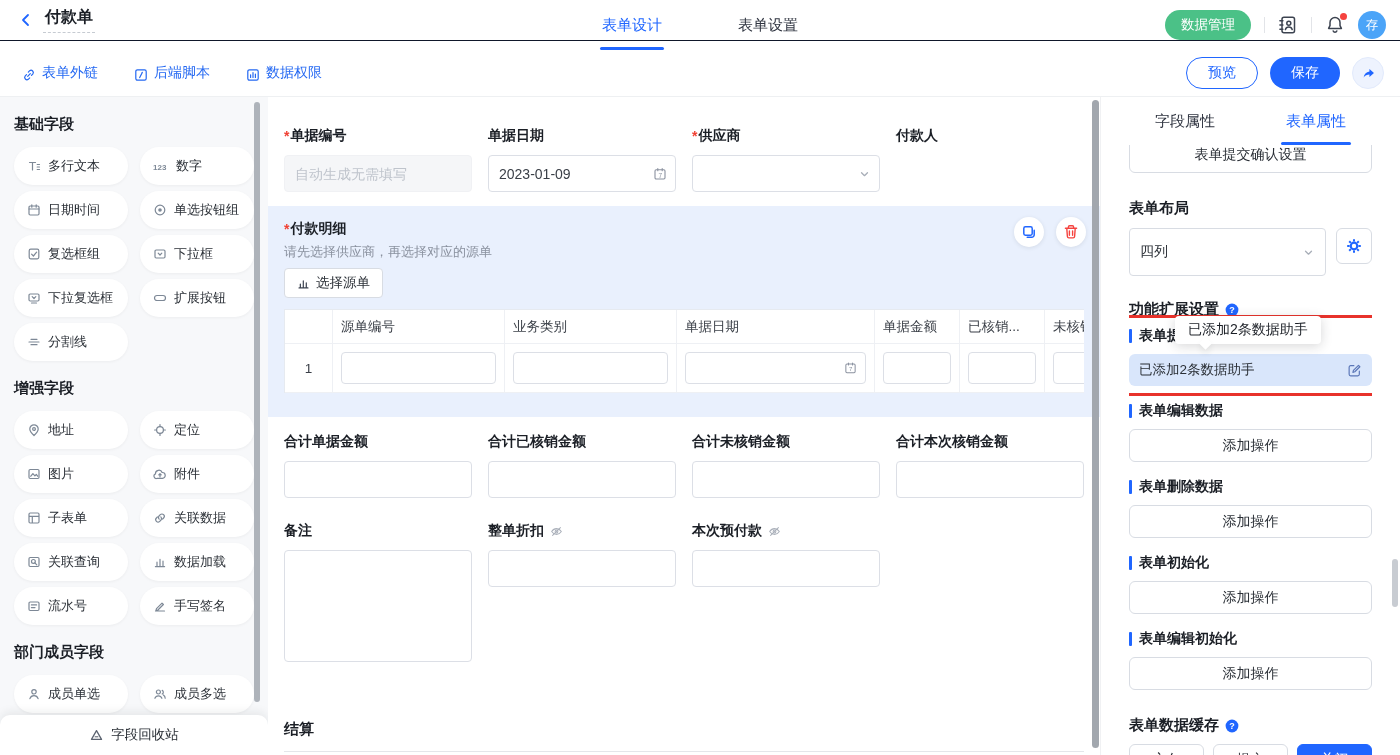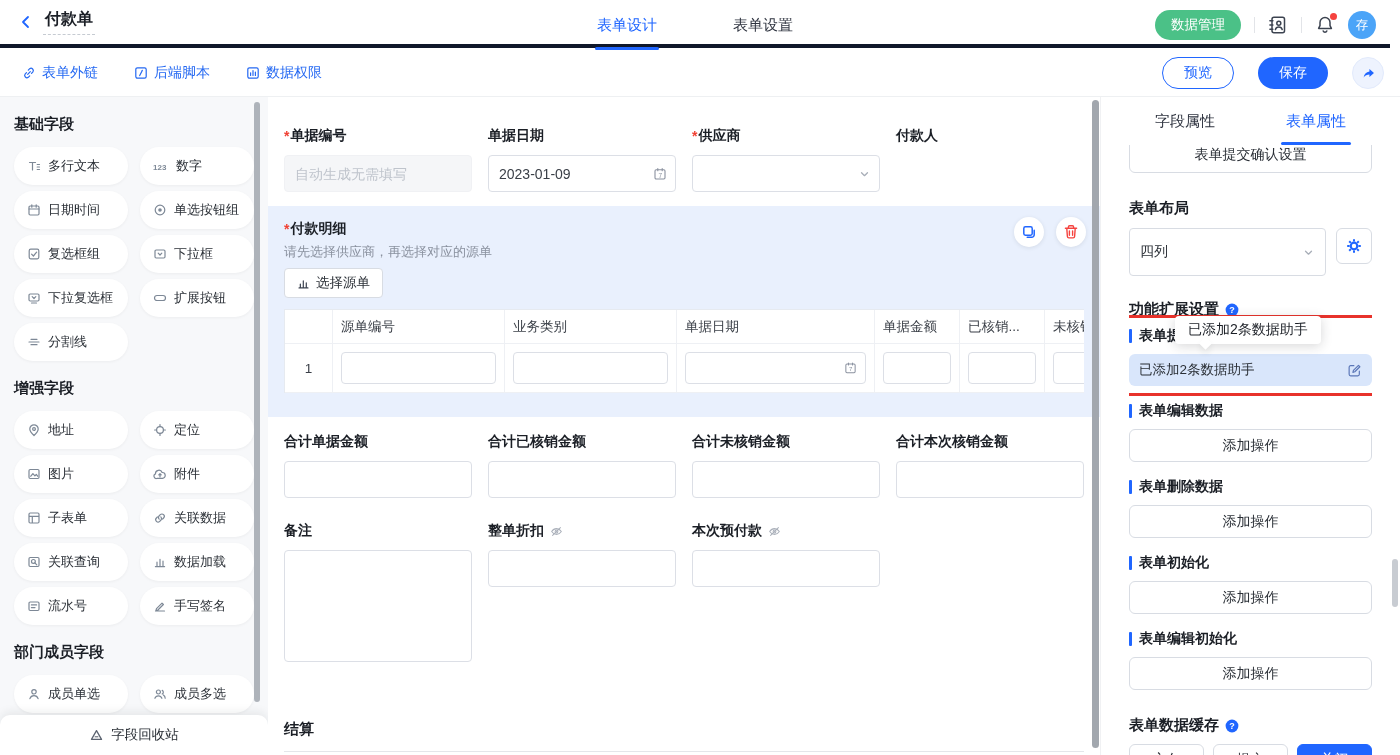--- a/index.html
+++ b/index.html
@@ -3,39 +3,39 @@
 <meta charset="utf-8">
 <style>
 *{box-sizing:border-box;margin:0;padding:0}
 body{font-family:"Liberation Sans","DejaVu Sans",sans-serif;background:#fff}
 .app{position:relative;width:1400px;height:755px;background:#fff;overflow:hidden;color:#1b1f26}
 svg{display:block}
 button{font-family:inherit;cursor:pointer}
 input,textarea{font-family:inherit}
 
 
-.header{position:absolute;top:0;left:0;right:10px;height:48px;background:#fff;border-bottom:4px solid #0f172a;display:flex;align-items:center;z-index:20}
+.header{position:absolute;top:0;left:0;right:0;height:41px;background:#fff;border-bottom:1px solid #0f172a;display:flex;align-items:center;z-index:20}
 .back{margin-left:18px;cursor:pointer;display:flex}
 .title{margin-left:9px;font-size:16px;font-weight:700;color:#1b1f26;border-bottom:1px dashed #c6cbd2;padding:0 2px 4px}
 .htabs{position:absolute;left:50%;transform:translateX(-50%);top:0;height:50px;display:flex;gap:72px}
 .htab{display:flex;align-items:center;font-size:15px;color:#2f3440;cursor:pointer;position:relative;height:50px;padding:0 2px}
 .htab.active{color:#2066ff}
 .htab.active::after{content:"";position:absolute;left:0;right:0;bottom:0;height:3px;background:#2066ff;border-radius:1.5px}
 .hright{position:absolute;right:14px;top:0;height:50px;display:flex;align-items:center;gap:13px}
 .pill-green{height:30px;padding:0 16px;border-radius:15px;background:#4bc187;color:#fff;font-size:13.5px;display:flex;align-items:center;cursor:pointer}
 .vdiv{width:1px;height:16px;background:#e2e4e8}
 .icbtn{position:relative;display:flex;cursor:pointer}
 .dot{position:absolute;top:-2px;right:-2px;width:7px;height:7px;border-radius:50%;background:#f5433f}
 .avatar{width:28px;height:28px;border-radius:50%;background:#4ba4f8;color:#fff;font-size:12.5px;display:flex;align-items:center;justify-content:center;cursor:pointer}
 
 
 .toolbar{position:absolute;top:50px;left:0;right:0;height:47px;background:#fff;border-bottom:1px solid #eef0f2;display:flex;align-items:center;z-index:19}
-.tlink{display:flex;align-items:center;gap:6px;color:#2468f2;font-size:14px;margin-left:36px;cursor:pointer}
+.tlink{display:flex;align-items:flex-end;gap:6px;color:#2468f2;font-size:14px;margin-left:36px;cursor:pointer}
 .tlink.first{margin-left:22px}
-.tright{margin-left:auto;display:flex;align-items:center;gap:24px;padding-right:16px}
+.tright{margin-left:auto;display:flex;align-items:center;gap:12px;padding-right:16px}
 .btn-outline{height:32px;padding:0 21px;border:1px solid #2066ff;color:#2066ff;background:#fff;border-radius:16px;font-size:14px}
 .btn-primary{height:32px;padding:0 21px;background:#2066ff;color:#fff;border:none;border-radius:16px;font-size:14px}
 .btn-share{width:32px;height:32px;border-radius:50%;background:#eef3fe;border:1px solid #e2eafc;display:flex;align-items:center;justify-content:center}
 
 
 .sidebar{position:absolute;left:0;top:97px;width:268px;height:658px;background:#f7f8fa;overflow:hidden;padding:0 14px}
 .sgroup-title{font-size:15px;font-weight:700;margin-top:18px;color:#1b1f26}
 .pill-grid{display:grid;grid-template-columns:1fr 1fr;gap:6px 12px;margin-top:13px}
 .pill{height:38px;background:#fff;border-radius:19px;display:flex;align-items:center;padding-left:13px;gap:7px;font-size:13px;color:#2a2f36;box-shadow:0 1px 3px rgba(31,35,41,.05);cursor:grab;white-space:nowrap}
 .pill .ic{flex:none}

